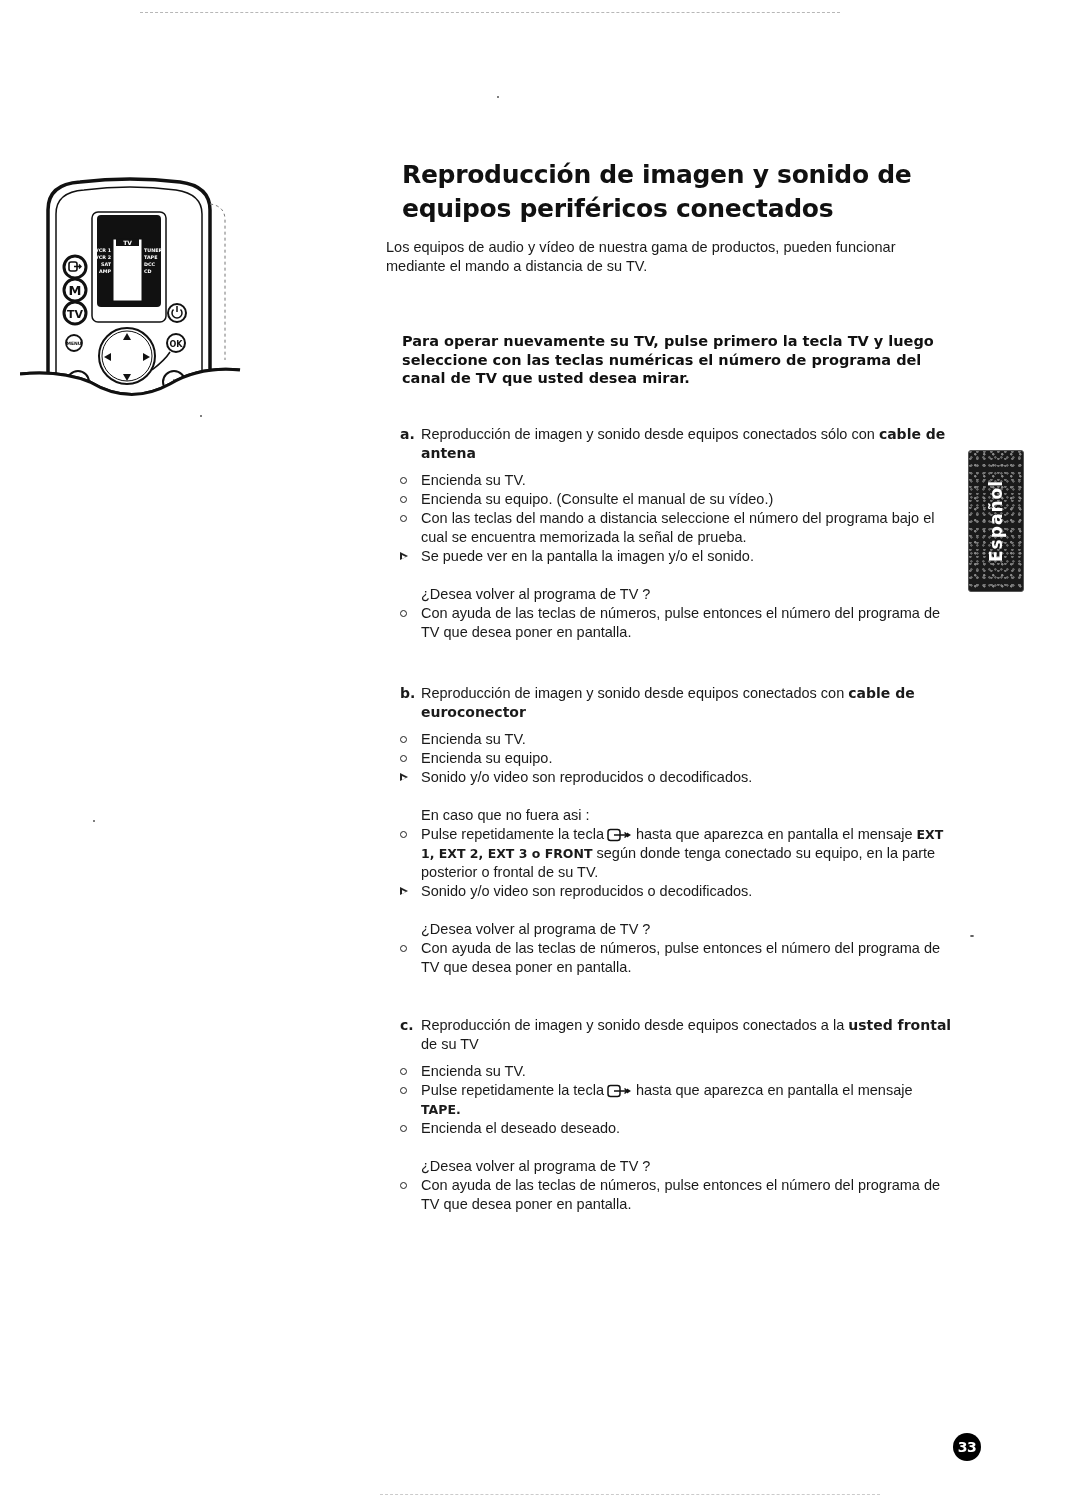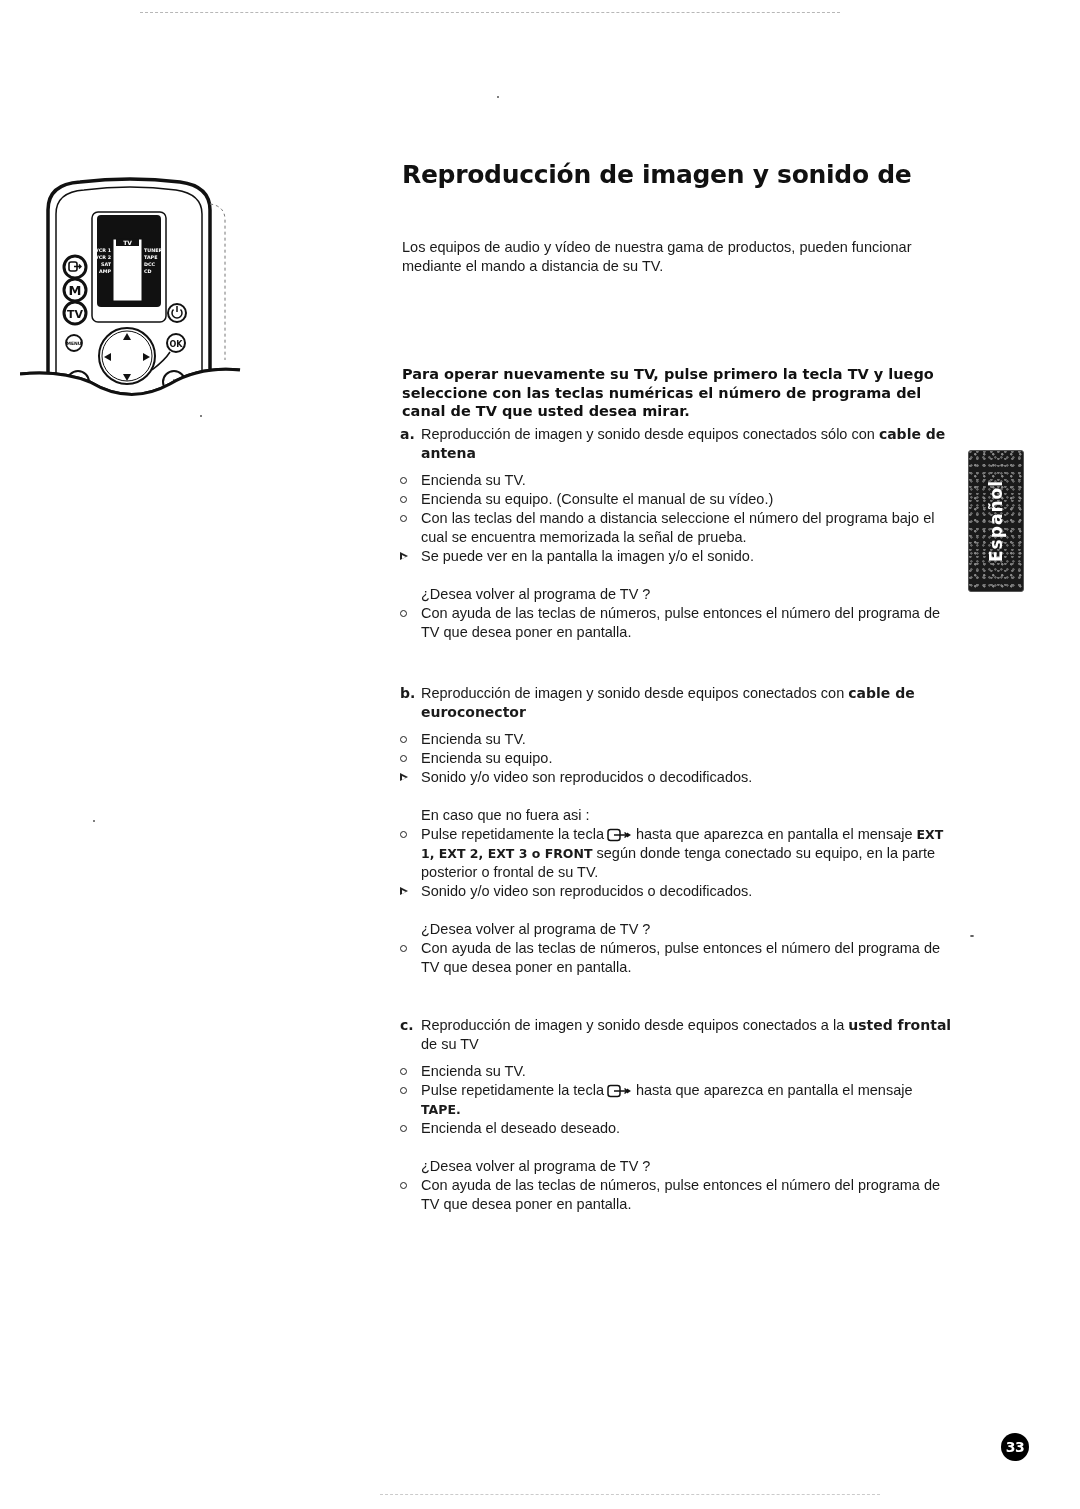--- a/index.html
+++ b/index.html
@@ -6,23 +6,23 @@
     body { width: 1080px; height: 1509px; position: relative; overflow: hidden; font-family: "DejaVu Sans", sans-serif; color: #111; }
     .scanline-top { position: absolute; left: 140px; top: 12px; width: 700px; height: 2px; border-top: 1px dashed #888; opacity: .6; }
     .scanline-bottom { position: absolute; left: 380px; top: 1494px; width: 500px; height: 2px; border-top: 1px dashed #999; opacity: .5; }
 
     .remote { position: absolute; left: 20px; top: 170px; width: 230px; height: 240px; }
 
     .title { position: absolute; left: 402px; top: 158px; margin: 0; font-family: "DejaVu Sans", sans-serif; font-weight: bold; font-size: 25px; line-height: 34px; letter-spacing: -0.3px; color: #111; }
     .title span { display: block; }
 
     .body-text { font-family: "Liberation Sans", sans-serif; font-size: 14.5px; line-height: 19px; color: #1a1a1a; }
-    .intro { position: absolute; left: 402px; top: 238px; width: 560px; }
+    .intro { position: absolute; left: 386px; top: 238px; width: 560px; }
     .intro p { margin: 0; }
-    .bold-note { position: absolute; left: 402px; top: 332px; width: 560px; font-family: "DejaVu Sans", sans-serif; font-weight: bold; font-size: 14.5px; line-height: 18.5px; color: #111; margin-top: 33px; }
+    .bold-note { position: absolute; left: 402px; top: 332px; width: 560px; font-family: "DejaVu Sans", sans-serif; font-weight: bold; font-size: 14.5px; line-height: 18.5px; color: #111; }
 
     .section { position: absolute; left: 400px; width: 560px; }
     .sec-head { position: relative; padding-left: 21px; margin: 0 0 8px 0; }
     .sec-letter { position: absolute; left: 0; top: 0; font-weight: bold; font-family: "DejaVu Sans", sans-serif; font-size: 14px; }
     .b { font-weight: bold; font-family: "DejaVu Sans", sans-serif; font-size: 14px; }
     .small-caps { font-weight: bold; font-family: "DejaVu Sans", sans-serif; font-size: 12.5px; }
     .item { position: relative; padding-left: 21px; }
     .marker { position: absolute; left: 0; top: 0; width: 14px; text-align: left; font-size: 12px; }
     .marker.circle::before { content: ""; display: inline-block; width: 5px; height: 5px; border: 1.3px solid #222; border-radius: 50%; margin-top: 6px; }
     .marker.tri::before { content: ""; display: inline-block; width: 0; height: 0; border-top: 4.5px solid transparent; border-bottom: 4.5px solid transparent; border-left: 8px solid #222; margin-top: 5px; position: relative; }
@@ -30,21 +30,21 @@
     .plain { padding-left: 21px; }
     .gap { height: 19px; }
 
     .ext-icon { display: inline-block; vertical-align: -3px; margin: 0 3px; }
 
     .lang-tab { position: absolute; left: 968px; top: 450px; width: 54px; height: 140px; background: #1a1a1a; border-radius: 3px; border: 1px solid #555;
       background-image: radial-gradient(circle at 20% 10%, #777 1px, transparent 1.5px), radial-gradient(circle at 70% 30%, #888 1px, transparent 1.5px), radial-gradient(circle at 40% 80%, #666 1px, transparent 1.5px);
       background-size: 7px 7px, 9px 11px, 6px 8px; }
     .lang-tab span { position: absolute; left: 50%; top: 50%; transform: translate(-50%,-50%) rotate(-90deg); color: #fff; font-family: "DejaVu Sans", sans-serif; font-weight: bold; font-size: 17px; letter-spacing: 1px; white-space: nowrap; }
 
-    .page-num { position: absolute; left: 953px; top: 1433px; width: 28px; height: 28px; border-radius: 50%; background: #000; color: #fff; font-family: "DejaVu Sans", sans-serif; font-weight: bold; font-size: 14px; line-height: 28px; text-align: center; letter-spacing: -0.5px; margin-left: 48px; }
+    .page-num { position: absolute; left: 953px; top: 1433px; width: 28px; height: 28px; border-radius: 50%; background: #000; color: #fff; font-family: "DejaVu Sans", sans-serif; font-weight: bold; font-size: 14px; line-height: 28px; text-align: center; letter-spacing: -0.5px; }
     .speck { position: absolute; background: #555; border-radius: 50%; }
   </style>
 </head>
 <body>
 
 <div class="scanline-top"></div>
 
 <div class="remote">
   <svg width="230" height="240" viewBox="0 0 230 240" xmlns="http://www.w3.org/2000/svg">
 
@@ -101,20 +101,21 @@
     <text x="154" y="217" font-family="DejaVu Sans, sans-serif" font-size="13" text-anchor="middle" fill="#111">+</text>
 
     <path d="M0 204 Q40 200 70 212 Q110 236 150 214 Q180 196 220 200" fill="none" stroke="#111" stroke-width="3"></path>
     <path d="M0 205 L0 240 L230 240 L230 201 Q180 196 150 214 Q110 236 70 212 Q40 200 0 205 Z" fill="#fff"></path>
     <path d="M0 204 Q40 200 70 212 Q110 236 150 214 Q180 196 220 200" fill="none" stroke="#111" stroke-width="3"></path>
   </svg>
 </div>
 
 <h1 class="title">
   <span>Reproducción de imagen y sonido de</span>
+  <span>equipos periféricos conectados</span>
 </h1>
 
 <div class="intro body-text">
   <p>Los equipos de audio y vídeo de nuestra gama de productos, pueden funcionar mediante el mando a distancia de su TV.</p>
 </div>
 
 <div class="bold-note">Para operar nuevamente su TV, pulse primero la tecla TV y luego seleccione con las teclas numéricas el número de programa del canal de TV que usted desea mirar.</div>
 
 <div class="section body-text" style="top:425px;">
   <div class="sec-head">

